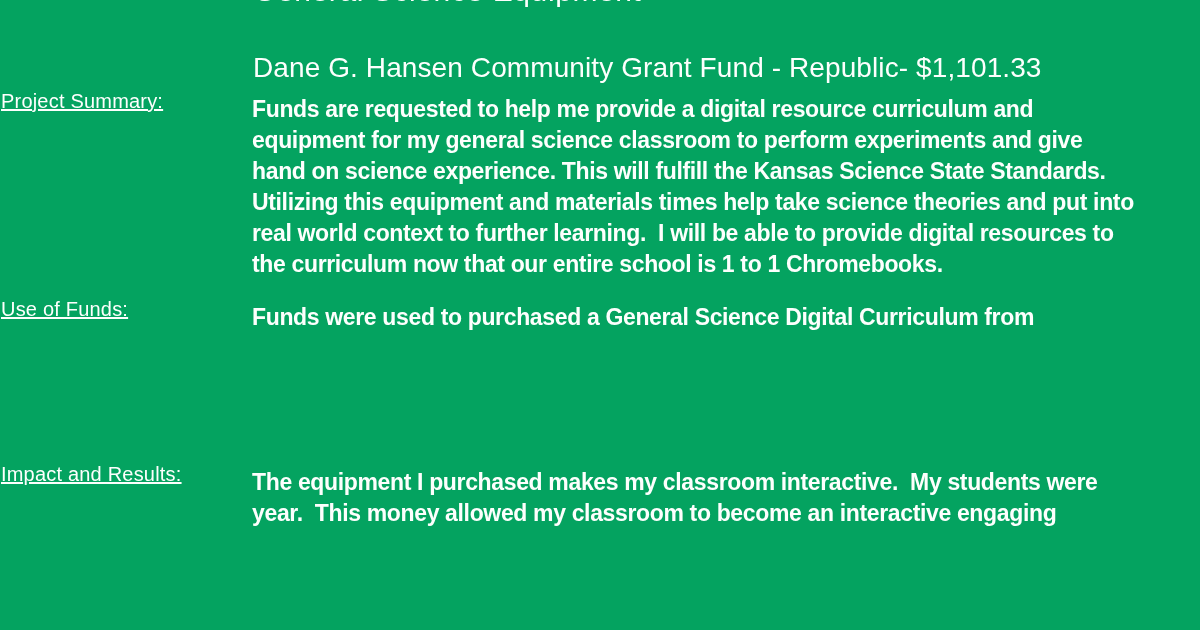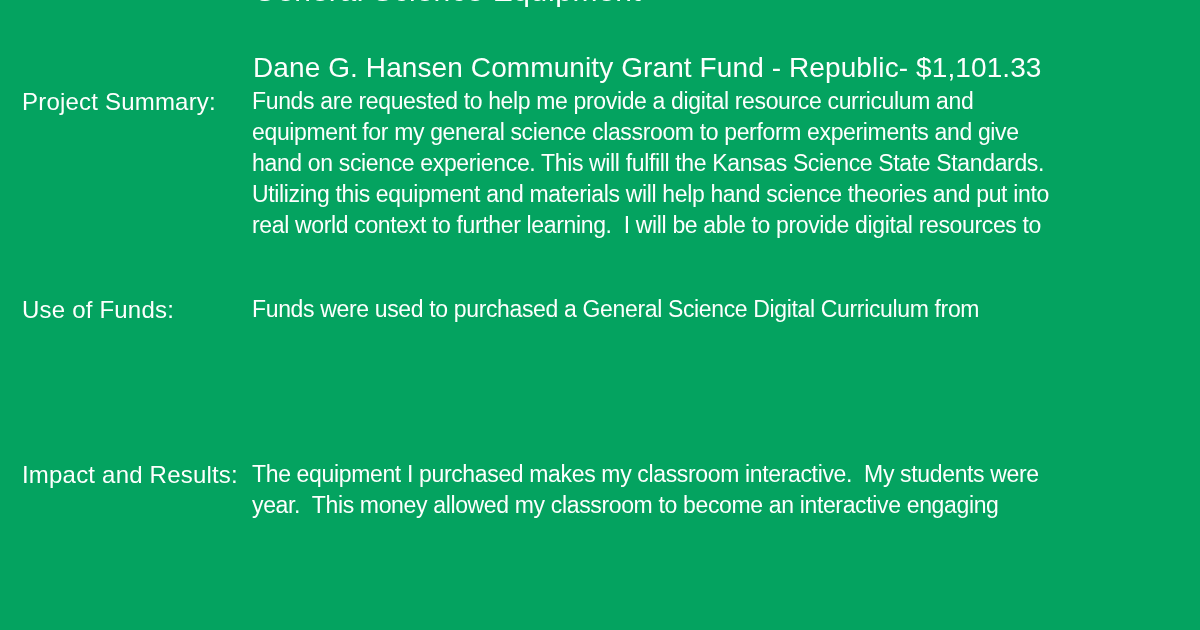--- a/index.html
+++ b/index.html
@@ -35,32 +35,34 @@
     white-space: pre;
     margin-top: 36px;
   }
   .section {
     position: absolute;
     left: 0;
     width: 1200px;
   }
   .section-label {
     position: absolute;
-    left: 22px;
+    left: 1px;
     top: 0;
-    font-size: 24px;
+    font-size: 20px;
     line-height: 31px;
     letter-spacing: 0.2px;
     white-space: pre;
+    text-decoration: underline;
   }
   .section-body {
     position: absolute;
     left: 252px;
-    top: 0;
+    top: 8px;
     width: 940px;
+    font-weight: bold;
   }
   .text-line {
     font-size: 23px;
     line-height: 31px;
     letter-spacing: -0.35px;
     white-space: pre;
   }
   .sec-1 { top: 86px; }
   .sec-2 { top: 294px; }
   .sec-3 { top: 459px; }
@@ -72,22 +74,23 @@
 
   <div class="hdr-title">General Science Equipment</div>
   <div class="hdr-subtitle">Dane G. Hansen Community Grant Fund - Republic- $1,101.33</div>
 
   <div class="section sec-1">
     <div class="section-label">Project Summary:</div>
     <div class="section-body">
       <div class="text-line">Funds are requested to help me provide a digital resource curriculum and</div>
       <div class="text-line">equipment for my general science classroom to perform experiments and give</div>
       <div class="text-line">hand on science experience. This will fulfill the Kansas Science State Standards.</div>
-      <div class="text-line">Utilizing this equipment and materials will help hand science theories and put into</div>
+      <div class="text-line">Utilizing this equipment and materials times help take science theories and put into</div>
       <div class="text-line">real world context to further learning.  I will be able to provide digital resources to</div>
+      <div class="text-line">the curriculum now that our entire school is 1 to 1 Chromebooks.</div>
     </div>
   </div>
 
   <div class="section sec-2">
     <div class="section-label">Use of Funds:</div>
     <div class="section-body">
       <div class="text-line">Funds were used to purchased a General Science Digital Curriculum from</div>
     </div>
   </div>
 

